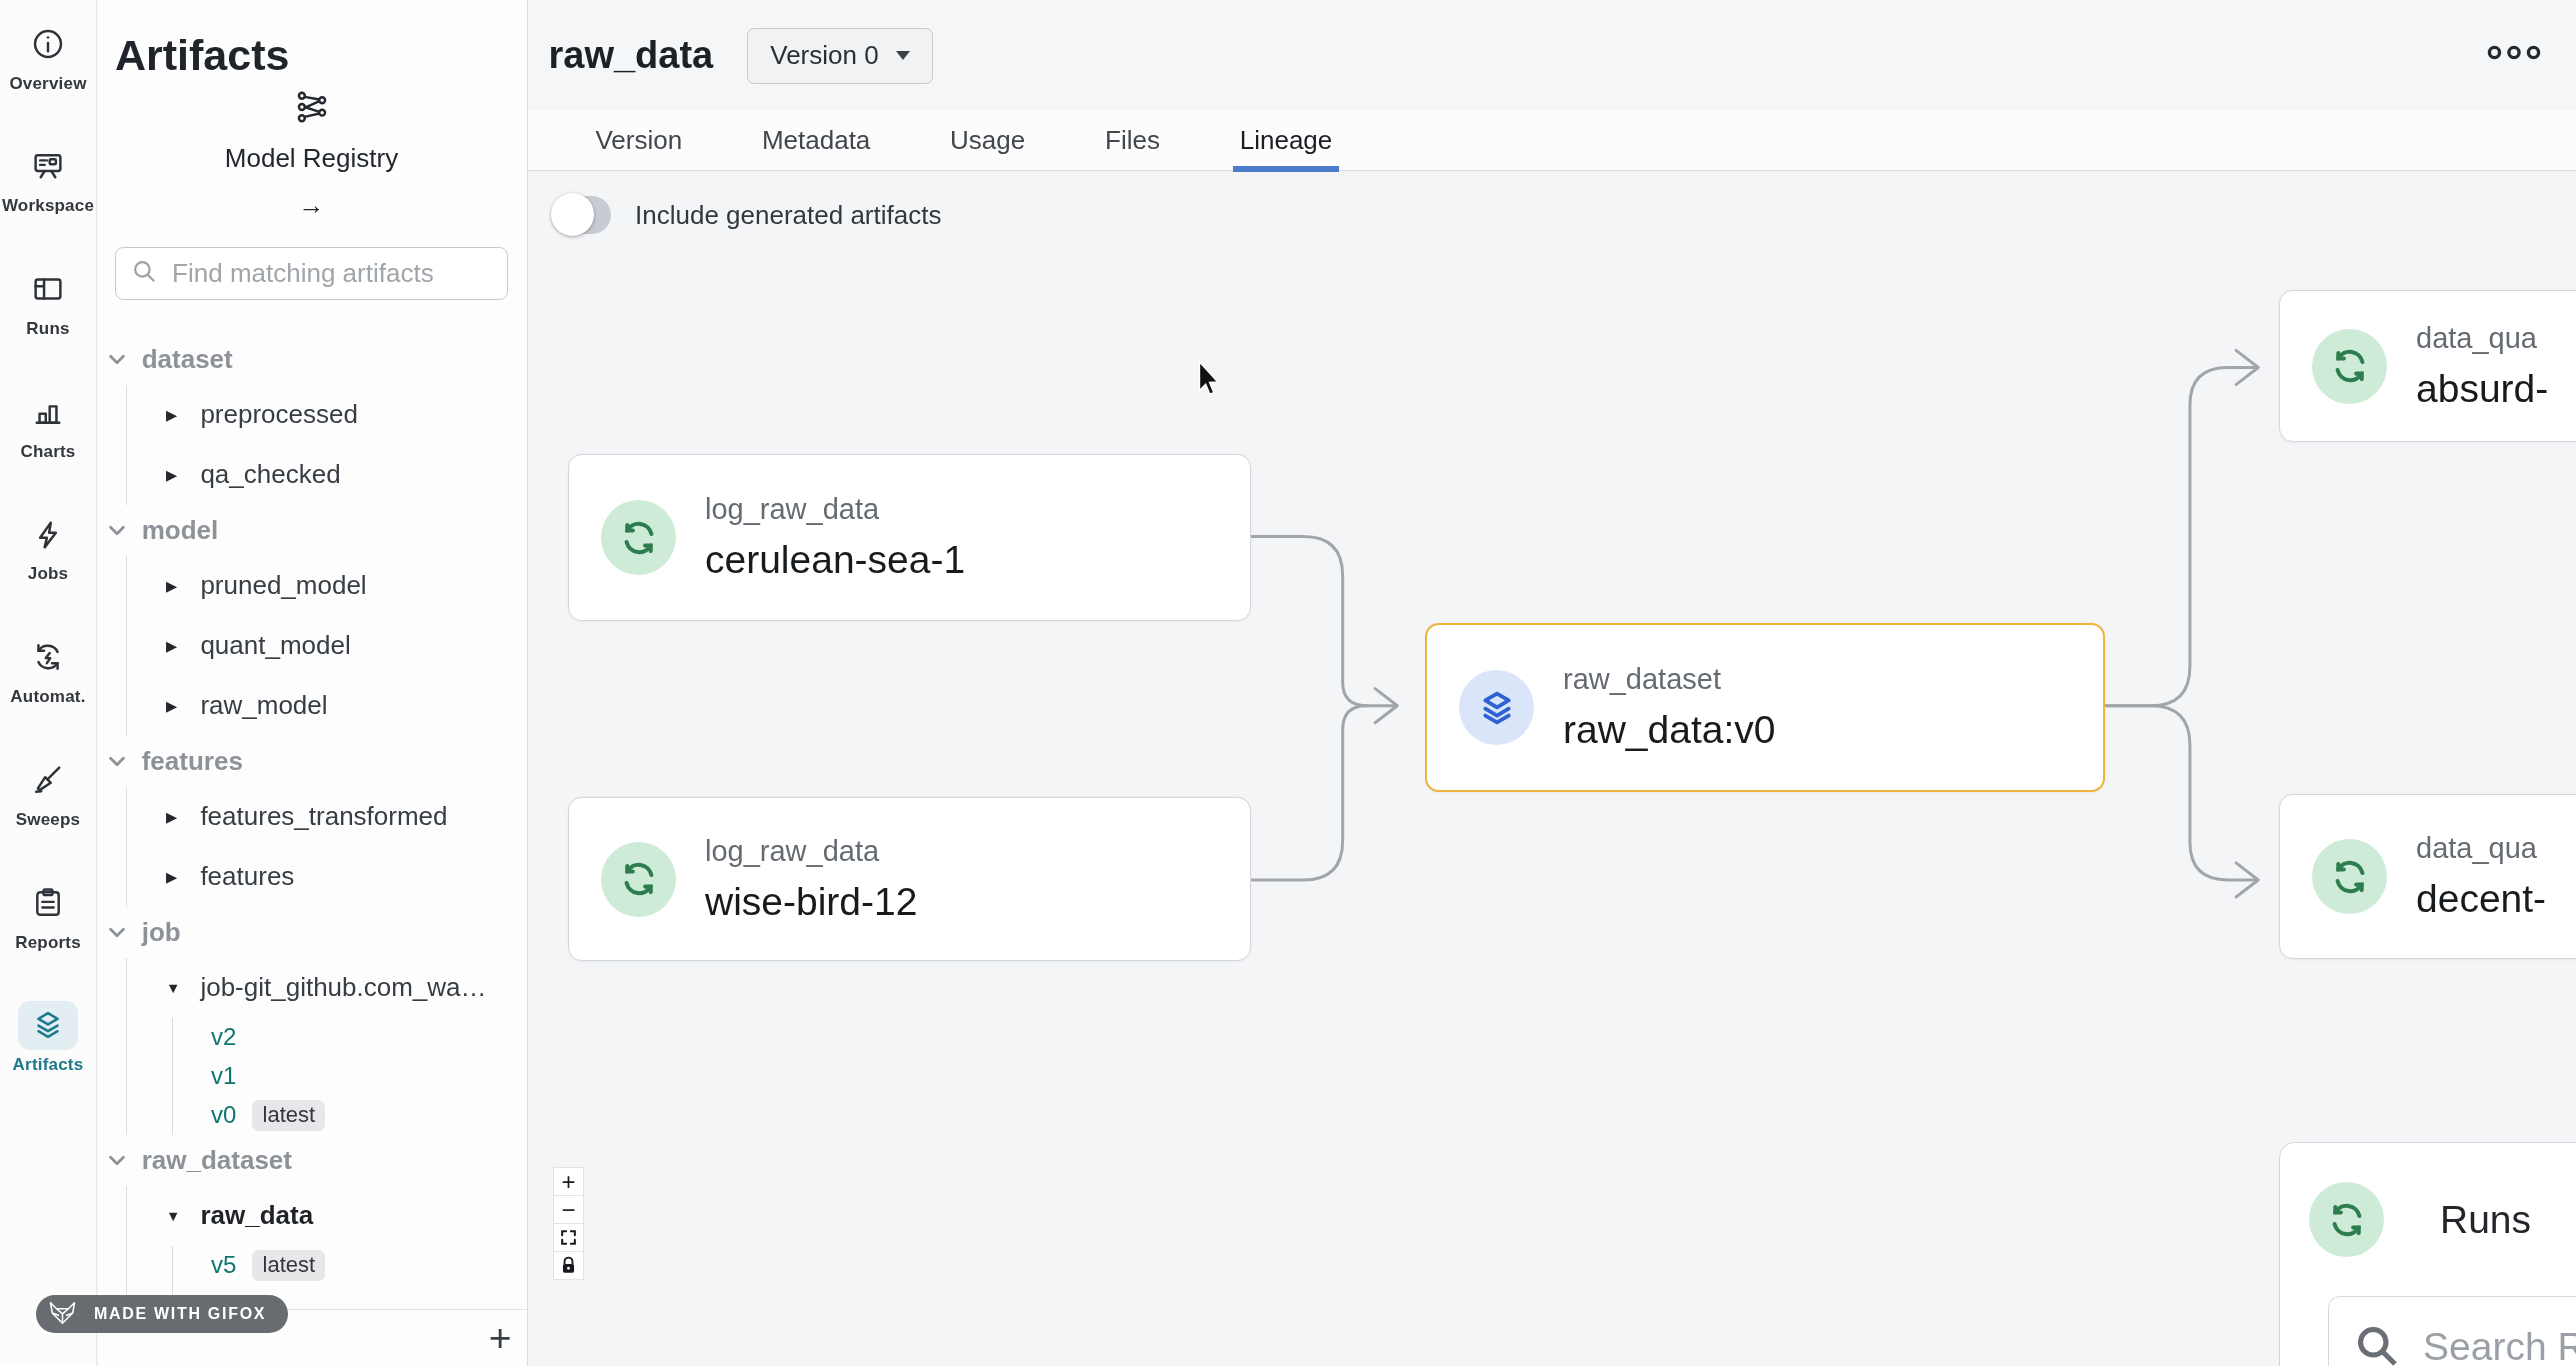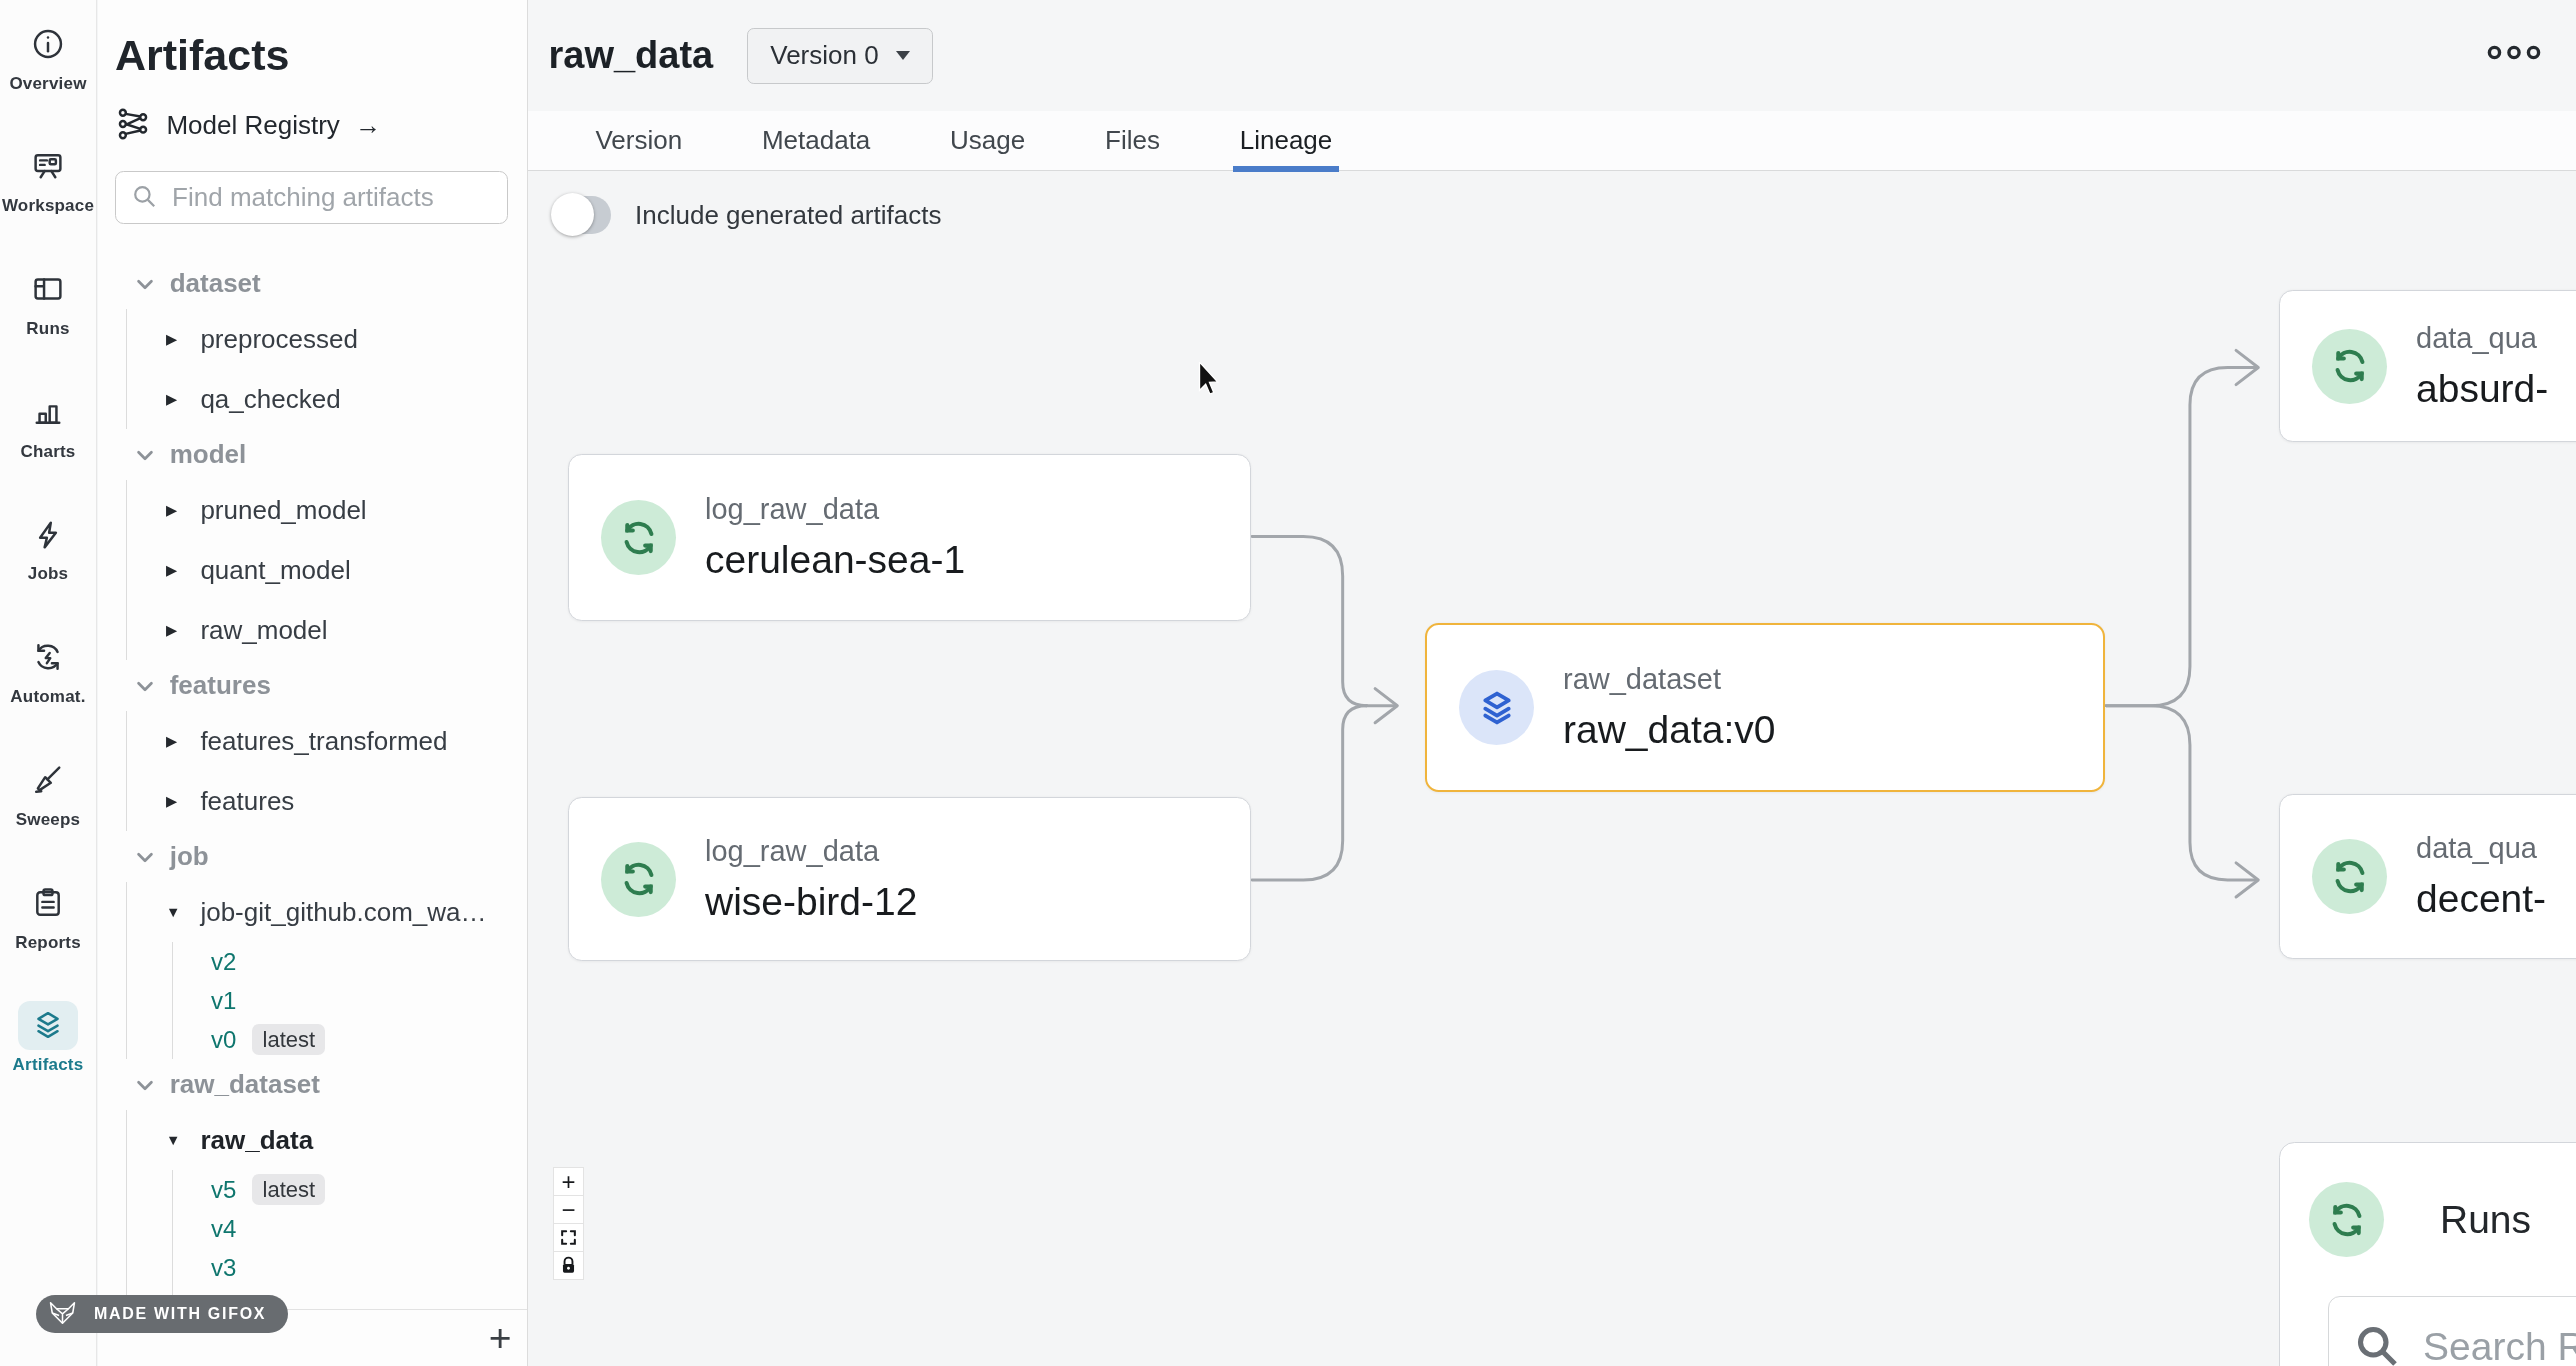--- a/index.html
+++ b/index.html
@@ -17,32 +17,32 @@
   .rail-item .lbl { font-size:17px; font-weight:700; color:#33383f; letter-spacing:0.2px; }
   .rail-item.active .iconwrap { background:#e2eef1; }
   .rail-item.active .lbl { color:#1c7a8c; }
   .rail-item.active svg { stroke:#1c7a8c !important; }
 
   
   .panel { position:absolute; left:98px; top:0; width:430px; height:100%; background:#fdfdfd;
            border-right:1.7px solid #dcdcdc; z-index:20; }
   .panel-head { padding:31px 19px 0 17px; }
   .panel-title { font-size:43px; font-weight:600; color:#20252b; }
-  .registry-row { display:flex; align-items:center; gap:15.4px; margin-top:26px; cursor:pointer; }
+  .registry-row { display:flex; align-items:center; gap:15.4px; margin-top:9px; cursor:pointer;flex-direction:column; }
   .registry-row svg { width:36px; height:36px; }
   .registry-label { font-size:26px; color:#23282e; font-weight:500; }
   .search-box { margin-top:26px; height:53px; border:1.7px solid #c9c9c9; border-radius:8.5px; background:#fff;
                 display:flex; align-items:center; padding:0 15.4px; gap:13.7px; }
   .search-box svg { width:27px; height:27px; flex:none; }
   .search-box input { border:none; outline:none; width:100%; font-size:26px; color:#33383e;
                       font-family:"Liberation Sans",sans-serif; background:transparent; }
   .search-box input::placeholder { color:#a0a5aa; }
 
   .tree { margin-top:34px; }
-  .sec-head { height:51px; display:flex; align-items:center; gap:13.7px; padding-left:36px; cursor:pointer; }
+  .sec-head { height:51px; display:flex; align-items:center; gap:13.7px; padding-left:8px; cursor:pointer; }
   .sec-head .chev svg { width:22px; height:22px; display:block; }
   .sec-name { font-size:26px; font-weight:600; color:#8d9298; }
   .sec-children { margin-left:28px; border-left:1.7px solid #dcdcdc; }
   .titem { height:60px; display:flex; align-items:center; gap:15.4px; padding-left:39px; cursor:pointer; }
   .titem .tri { font-size:14.5px; color:#24282d; width:19px; flex:none; }
   .titem .tlabel { font-size:26px; color:#373d44; }
   .titem.selected .tlabel { font-weight:700; color:#1f2328; }
   .versions { margin-left:45px; border-left:1.7px solid #dcdcdc; }
   .vrow { height:39px; display:flex; align-items:center; padding-left:38px; cursor:pointer; }
   .vlabel { font-size:24px; color:#0f766e; }

